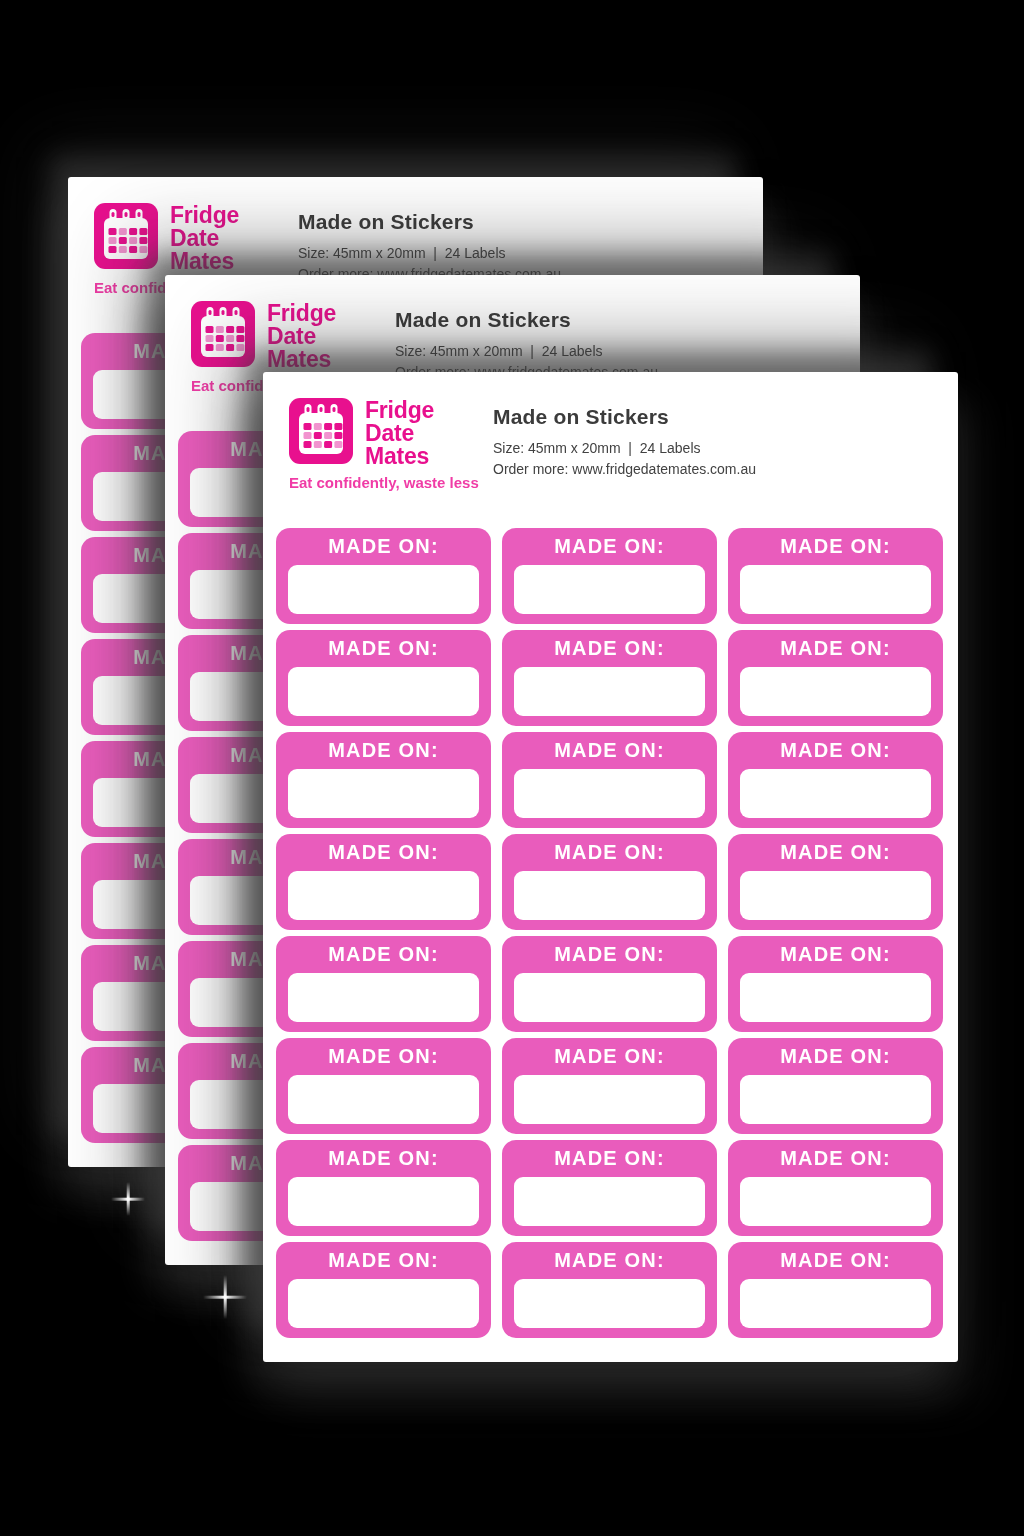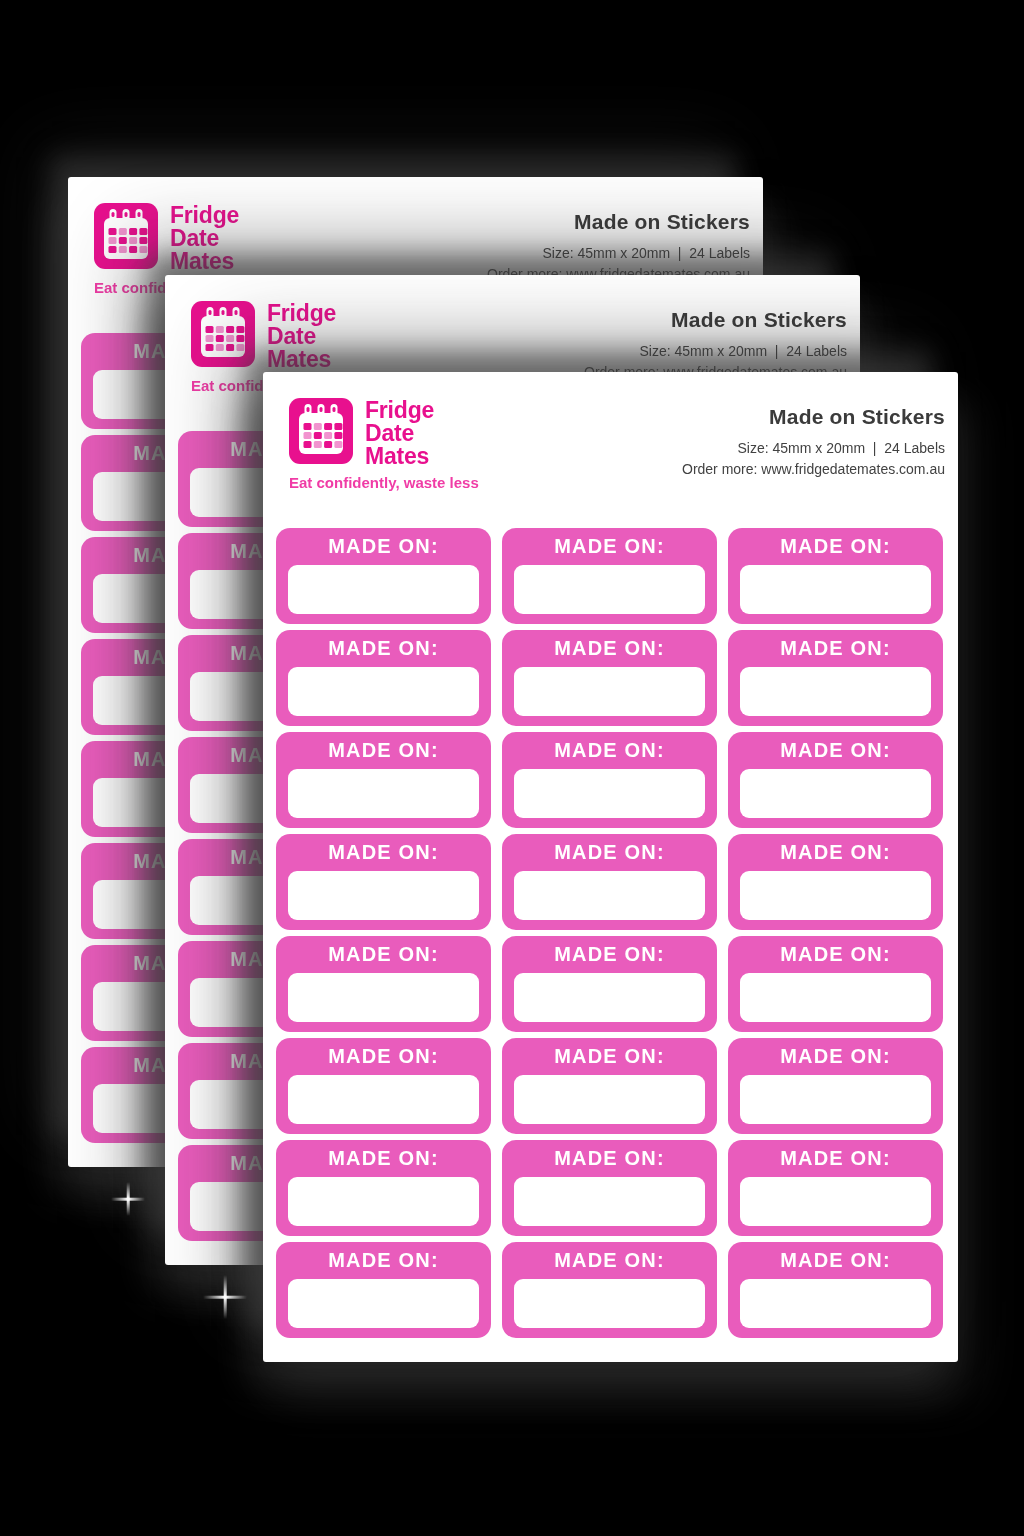--- a/index.html
+++ b/index.html
@@ -29,21 +29,21 @@
     position:absolute;left:102px;top:27px;
     font-size:23px;line-height:23px;font-weight:800;
     color:var(--brand,#E8108E);letter-spacing:-0.2px;
   }
   .tagline{
     position:absolute;left:26px;top:102px;
     font-size:15px;font-weight:600;color:var(--tagline,#F03CA6);
   }
 
   
-  .header{position:absolute;left:230px;top:33px;width:452px;text-align:right;}
+  .header{position:absolute;left:230px;top:33px;width:452px;text-align:left;}
   .h-title{font-size:21px;font-weight:800;color:var(--ink,#3B3B3B);letter-spacing:.2px;}
   .h-sub{font-size:14px;color:var(--subink,#424242);line-height:21px;white-space:pre-wrap;}
   .h-sub.first{margin-top:9px;}
 
   
   .grid{
     position:absolute;left:13px;top:156px;
     display:grid;grid-template-columns:repeat(3,215px);grid-auto-rows:96px;
     column-gap:11px;row-gap:6px;
   }

